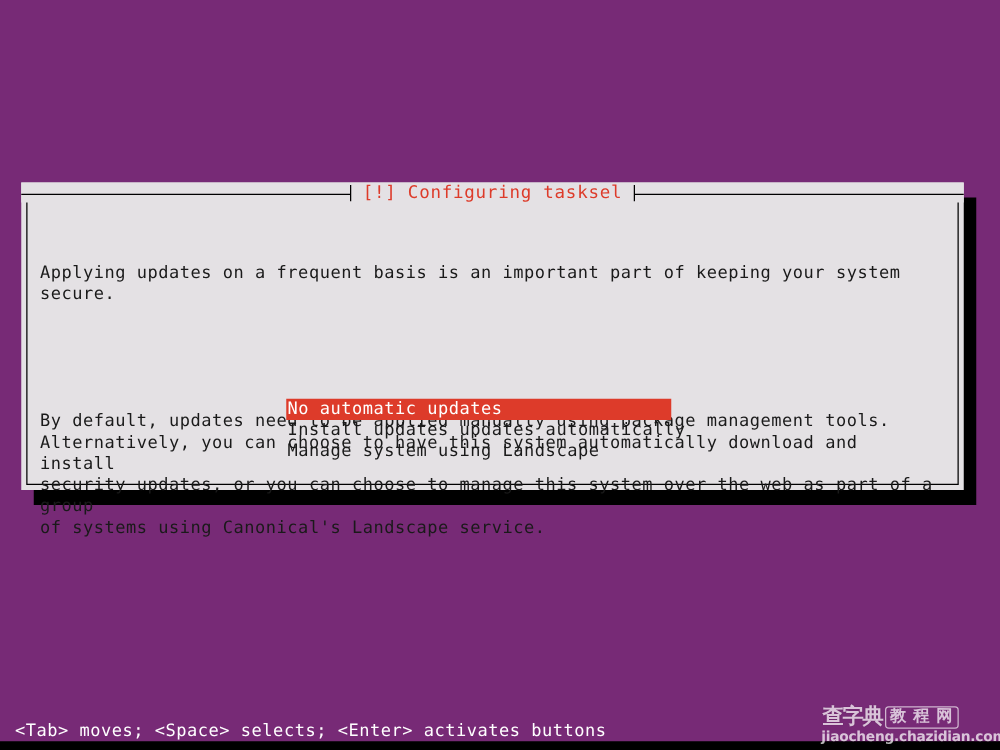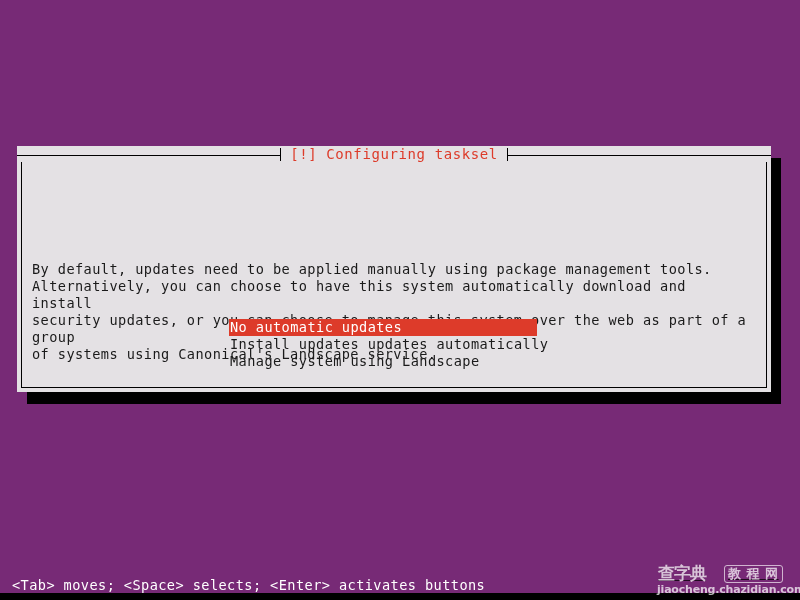--- a/index.html
+++ b/index.html
@@ -153,33 +153,32 @@
     width: 130px;
     height: 32px;
     opacity: 0.72;
     pointer-events: none;
   }
   #wm-row {
     display: flex;
     align-items: center;
     height: 21px;
     padding-left: 3px;
-    text-decoration: underline;
   }
   #wm-cn-main {
     color: #ffffff;
     font-family: "DejaVu Sans", "Liberation Sans", sans-serif;
     font-size: 17px;
     font-weight: bold;
     line-height: 19px;
     letter-spacing: -1px;
     text-shadow: 0 0 1px rgba(0,0,0,.35);
   }
   #wm-cn-box {
-    margin-left: 18px;
+    margin-left: 2px;
     border: 1.5px solid rgba(255,255,255,.9);
     border-radius: 3px;
     padding: 0px 3px;
     color: #ffffff;
     font-family: "DejaVu Sans", "Liberation Sans", sans-serif;
     font-size: 13px;
     font-weight: bold;
     line-height: 16px;
     letter-spacing: 0.5px;
   }
@@ -204,20 +203,21 @@
 
 <div id="title-bar">
   <div class="title-rule"></div>
   <div class="title-cap"></div>
   <div id="dialog-title">[!] Configuring tasksel</div>
   <div class="title-cap"></div>
   <div class="title-rule"></div>
 </div>
 
 <div id="dialog-body">
+  <div class="para">Applying updates on a frequent basis is an important part of keeping your system secure.</div>
   <div class="para-gap"></div>
   <div class="para">By default, updates need to be applied manually using package management tools.
 Alternatively, you can choose to have this system automatically download and install
 security updates, or you can choose to manage this system over the web as part of a group
 of systems using Canonical's Landscape service.</div>
   <div class="para-gap"></div>
 </div>
 
 <div id="menu-list">
   <div class="menu-item selected">No automatic updates</div>

